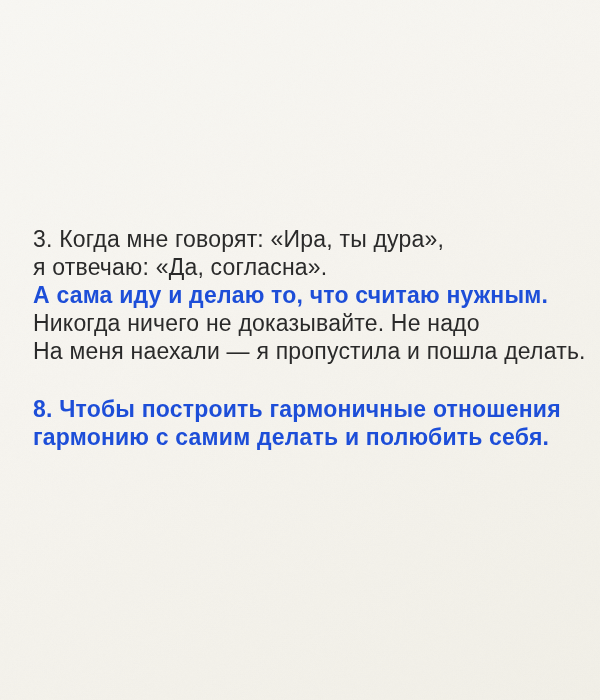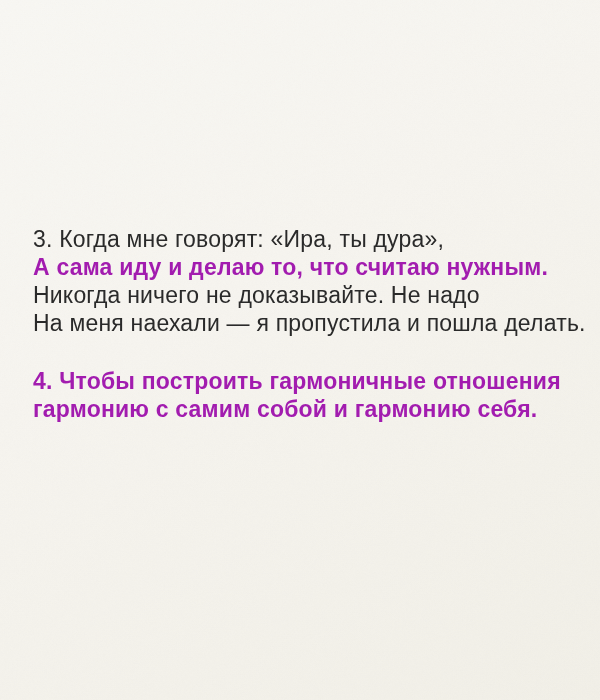--- a/index.html
+++ b/index.html
@@ -44,21 +44,21 @@
     letter-spacing: 0.2px;
   }
   .quote-paragraph {
     margin: 0 0 30px 0;
   }
   .quote-line {
     white-space: nowrap;
   }
   .quote-line.bold {
     font-weight: bold;
-    color: #a21caf;
+    color: #1d4ed8;
   }
 </style>
 </head>
 <body>
 
 <div class="quote-image">
 
   <div class="paper-base"></div>
 
   <svg class="paper-grain" xmlns="http://www.w3.org/2000/svg" width="600" height="700">
@@ -69,24 +69,25 @@
                 0 0 0 0 0.53
                 0 0 0 0.07 0"></feColorMatrix>
     </filter>
     <rect width="600" height="700" filter="url(#paperNoise)"></rect>
   </svg>
 
   <div class="quote-content">
 
     <div class="quote-paragraph">
       <div class="quote-line">3. Когда мне говорят: «Ира, ты дура»,</div>
+      <div class="quote-line">я отвечаю: «Да, согласна».</div>
       <div class="quote-line bold">А сама иду и делаю то, что считаю нужным.</div>
       <div class="quote-line">Никогда ничего не доказывайте. Не надо</div>
       <div class="quote-line">На меня наехали — я пропустила и пошла делать.</div>
     </div>
 
     <div class="quote-paragraph">
-      <div class="quote-line bold">4. Чтобы построить гармоничные отношения</div>
-      <div class="quote-line bold">гармонию с самим собой и гармонию себя.</div>
+      <div class="quote-line bold">8. Чтобы построить гармоничные отношения</div>
+      <div class="quote-line bold">гармонию с самим делать и полюбить себя.</div>
     </div>
 
   </div>
 </div>
 
 </body></html>

